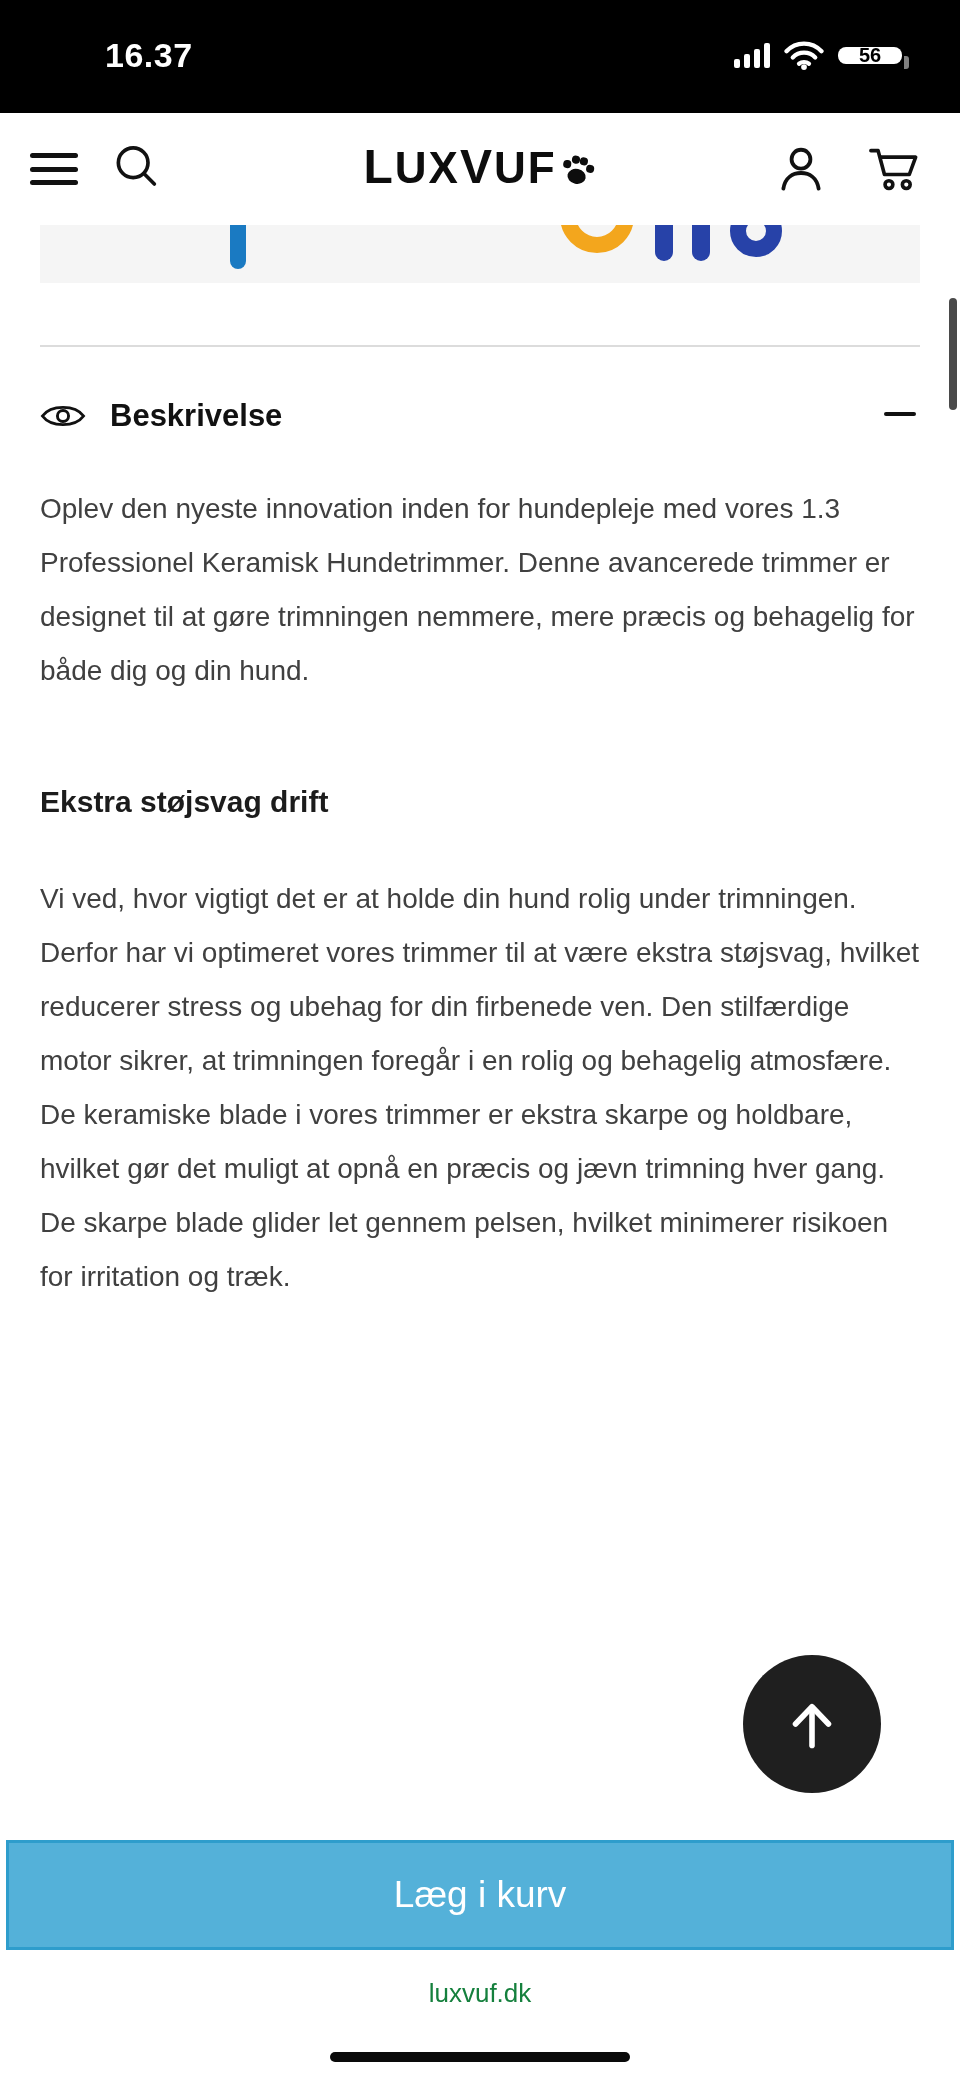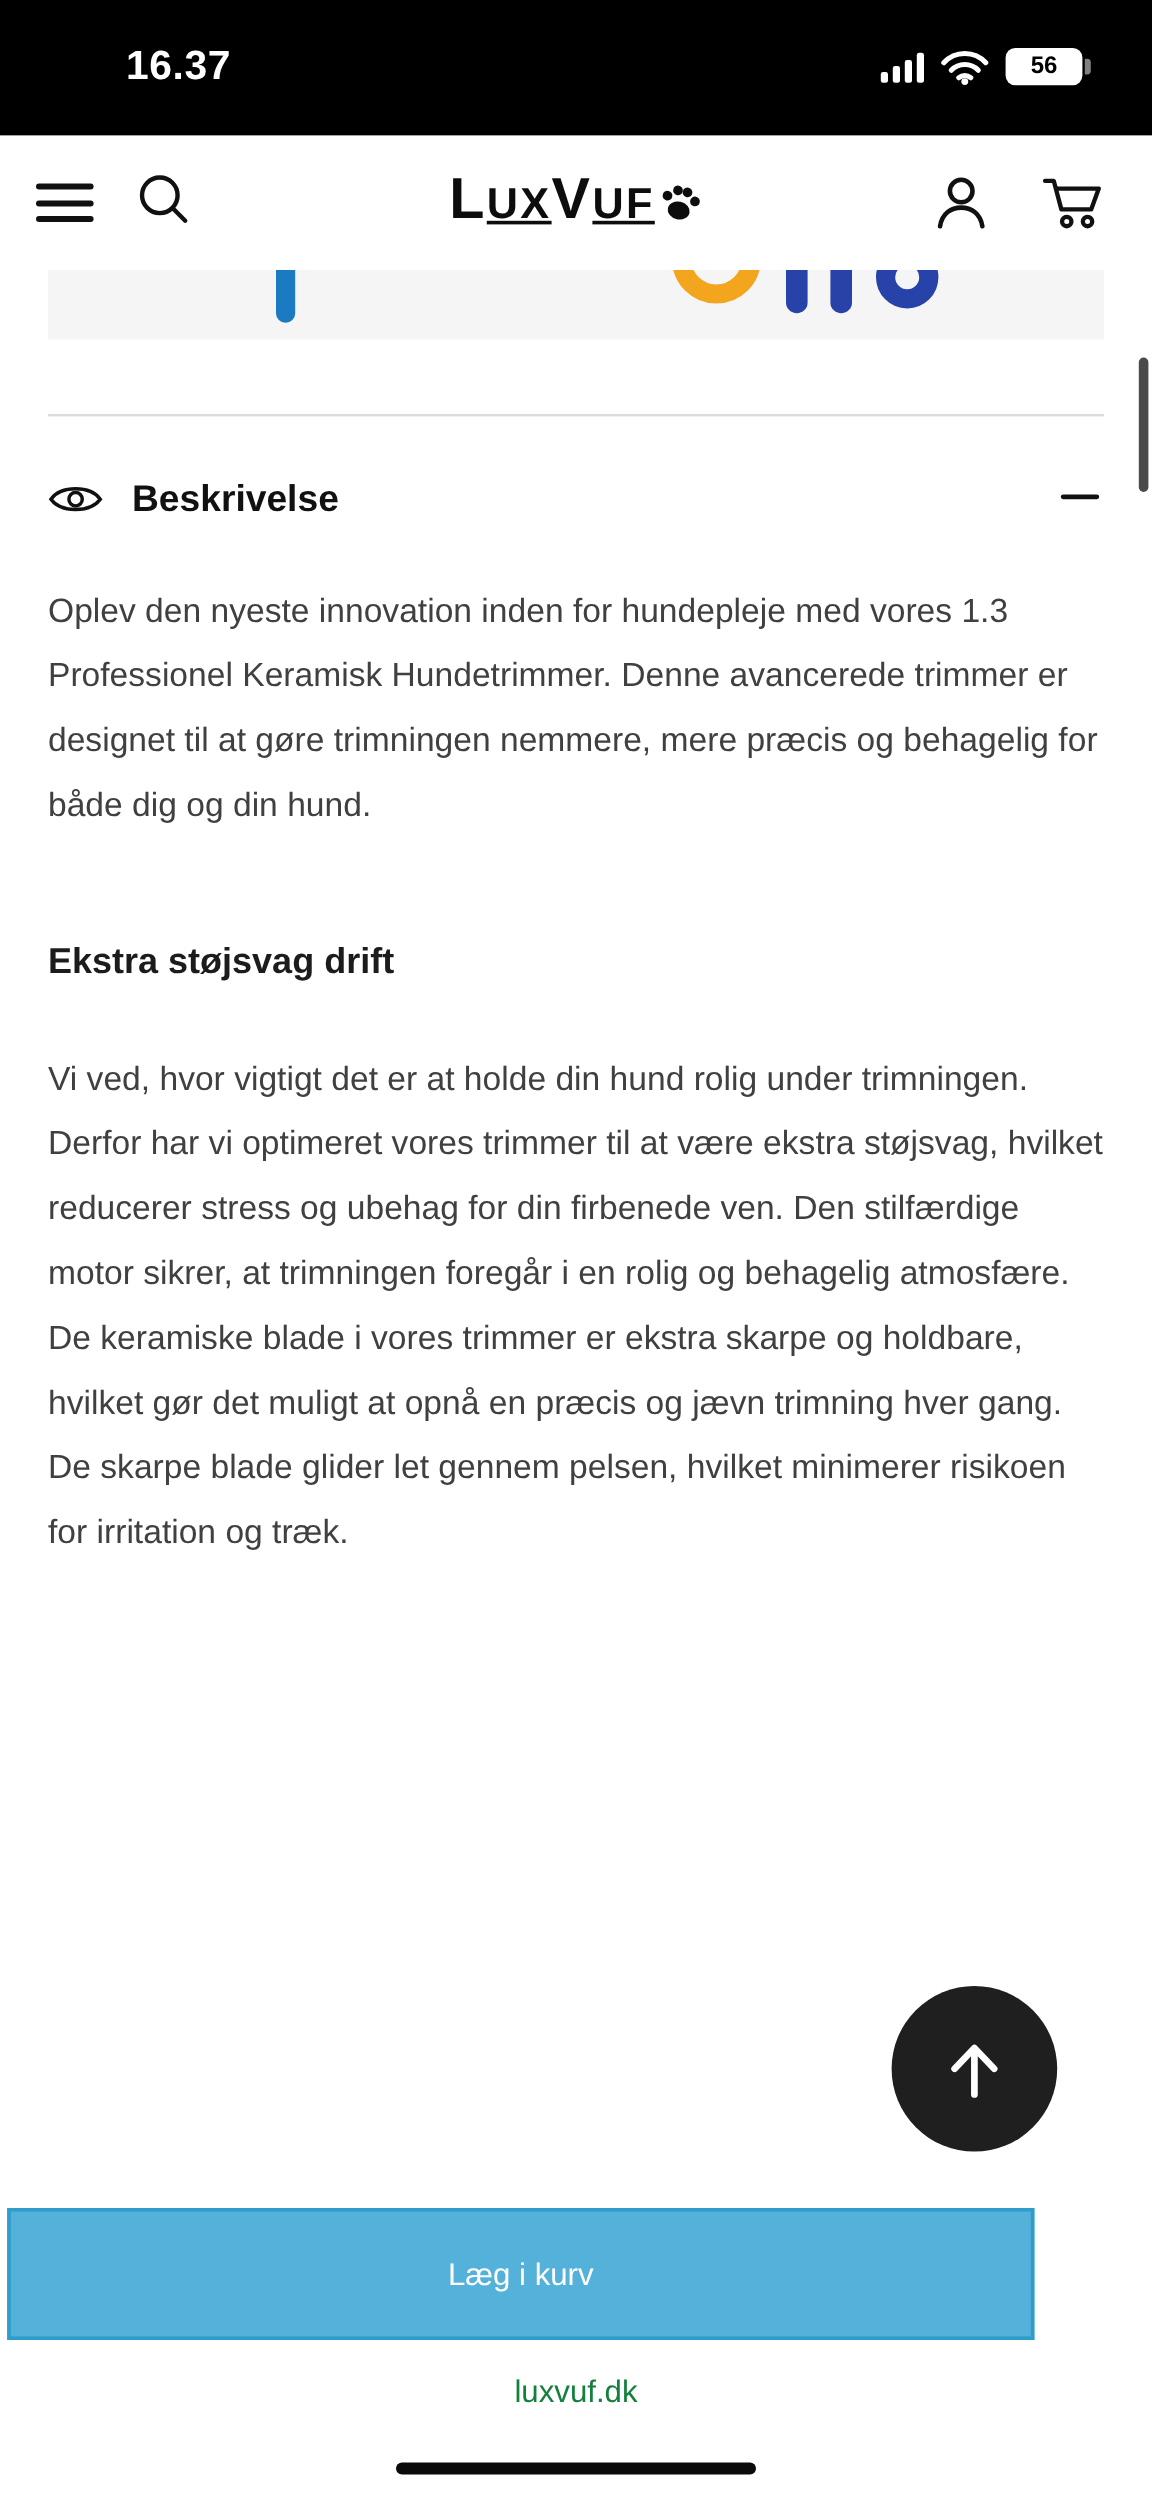--- a/index.html
+++ b/index.html
@@ -7,36 +7,36 @@
   body { font-family:"Liberation Sans","DejaVu Sans",sans-serif; }
   .page { position:relative; width:960px; height:2078px; background:#ffffff; overflow:hidden; margin:0 auto; }
 
   
   .status-bar { position:absolute; top:0; left:0; width:960px; height:113px; background:#000; color:#fff;padding-left:17px; }
   .status-time { position:absolute; left:105px; top:36px; font-size:34px; font-weight:600; letter-spacing:.5px; }
   .status-icons { position:absolute; right:58px; top:40px; display:flex; align-items:center; gap:14px; }
   .sig { display:flex; align-items:flex-end; gap:4px; height:26px; }
   .sig i { display:block; width:6px; background:#fff; border-radius:2px; }
   .sig i:nth-child(1){height:9px}.sig i:nth-child(2){height:14px}.sig i:nth-child(3){height:19px}.sig i:nth-child(4){height:25px}
-  .battery { position:relative; width:64px; height:31px; background:#fff; border-radius:8px; display:flex; align-items:center; justify-content:center; }
+  .battery { position:relative; width:64px; height:17px; background:#fff; border-radius:8px; display:flex; align-items:center; justify-content:center; }
   .battery span { color:#000; font-size:20px; font-weight:700; }
   .battery::after { content:""; position:absolute; right:-7px; top:9px; width:5px; height:13px; background:rgba(255,255,255,.5); border-radius:0 3px 3px 0; }
 
   
   .header { position:absolute; top:113px; left:0; width:960px; height:112px; background:#fff; }
   .burger { position:absolute; left:30px; top:36px; width:48px; height:40px; display:flex; flex-direction:column; justify-content:space-between; padding:4px 0; cursor:pointer; }
   .burger i { display:block; height:5px; background:#111; border-radius:3px; }
   .hicon { position:absolute; top:30px; cursor:pointer; }
   .search-ic { left:112px; }
   .person-ic { left:776px; }
   .cart-ic  { left:868px; }
   .logo { position:absolute; left:0; right:0; top:26px; display:flex; justify-content:center; align-items:baseline; color:#0d0d0d; cursor:pointer; }
   .logo b { font-weight:800; letter-spacing:2px; }
   .lg-big { font-size:48px; }
-  .lg-small { font-size:36px;text-decoration:underline; }
+  .lg-small { font-size:44px; }
   .paw { margin-left:4px; transform:rotate(12deg) translateY(6px); }
 
   
   .img-strip { position:absolute; top:225px; left:40px; width:880px; height:58px; background:#f5f5f5; overflow:hidden; }
   .frag { position:absolute; }
   .frag-blue-stem { left:190px; top:-34px; width:16px; height:78px; background:#1a7ac2; border-radius:8px; }
   .frag-yellow-ring { left:520px; top:-46px; width:74px; height:74px; border:16px solid #f3a61d; border-radius:50%; }
   .frag-navy1 { left:615px; top:-24px; width:18px; height:60px; background:#2742a8; border-radius:9px; }
   .frag-navy2 { left:652px; top:-30px; width:18px; height:66px; background:#2742a8; border-radius:9px; }
   .frag-navy3 { left:690px; top:-20px; width:52px; height:52px; border:16px solid #2742a8; border-radius:50%; }
@@ -52,21 +52,21 @@
   .collapse { position:absolute; right:4px; top:20px; width:32px; height:4px; background:#111; border-radius:2px; cursor:pointer; }
   .desc-body { margin-top:42px; color:#404040; font-size:28px; line-height:54px; }
   .desc-body h3 { margin:84px 0 50px; font-size:30px; line-height:40px; font-weight:700; color:#1c1c1c; }
   .desc-body p { margin:0; }
 
   
   .scroll-top { position:absolute; left:743px; top:1655px; width:138px; height:138px; border-radius:50%; background:#1f1f1f; display:flex; align-items:center; justify-content:center; cursor:pointer; }
 
   
   .cart-bar { position:absolute; left:0; top:1832px; width:960px; height:126px; background:#fff; display:flex; align-items:center; }
-  .add-btn { margin:0 6px; width:856px; height:110px; background:#54b1d9; border:3px solid #2e9dcc; color:#fff; font-size:26px; font-weight:500; display:flex; align-items:center; justify-content:center; cursor:pointer; font-family:inherit; }
+  .add-btn { margin:0 6px; width:948px; height:110px; background:#54b1d9; border:3px solid #2e9dcc; color:#fff; font-size:37px; font-weight:500; display:flex; align-items:center; justify-content:center; cursor:pointer; font-family:inherit; }
 
   
   .url-bar { position:absolute; left:0; top:1978px; width:960px; text-align:center; font-size:26px; color:#15803d; cursor:pointer; }
   .home-indicator { position:absolute; left:330px; top:2052px; width:300px; height:10px; border-radius:6px; background:#0a0a0a; }
 
   svg { display:block; }
 </style>
 </head>
 <body>
 

